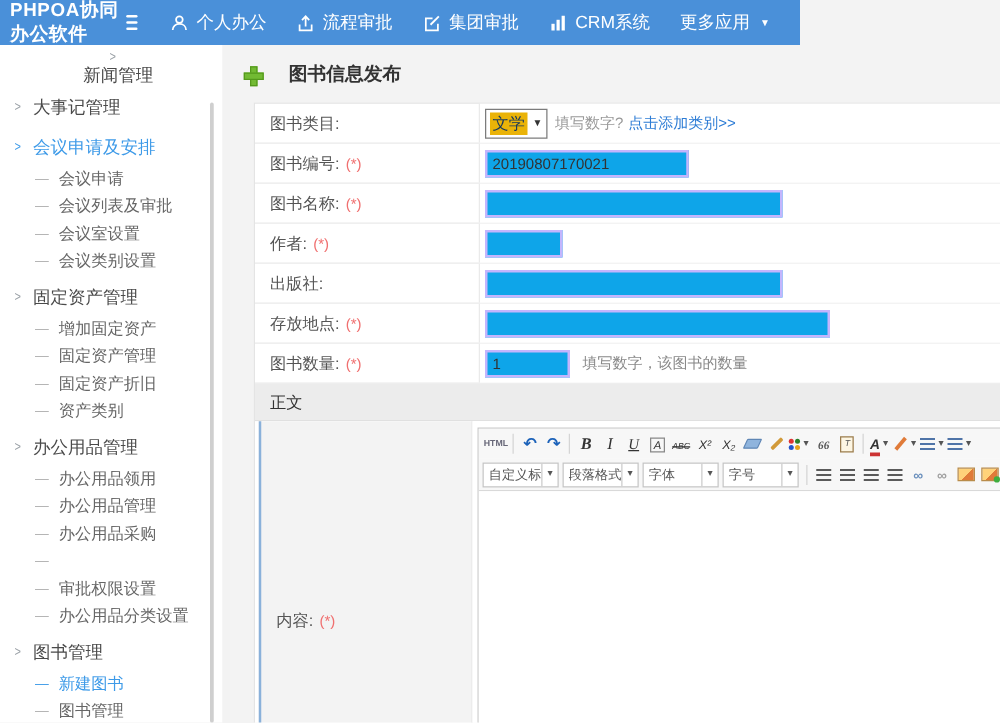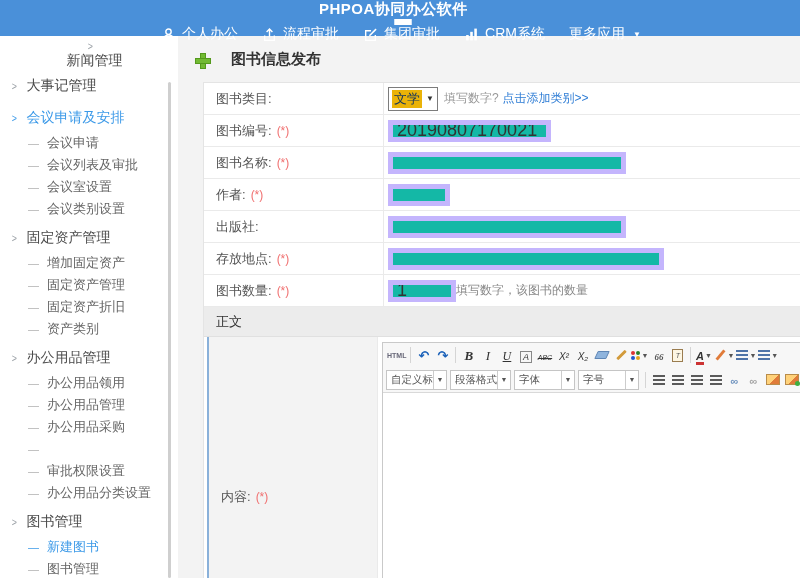--- a/index.html
+++ b/index.html
@@ -1,21 +1,21 @@
 <!DOCTYPE html>
 <html><head>
 <meta charset="utf-8">
 <style>
   * { margin:0; padding:0; box-sizing:border-box; }
   html,body { width:800px; height:578px; overflow:hidden; background:#f3f3f3;
               font-family:"Liberation Sans","DejaVu Sans",sans-serif; }
 
   
-  .topbar { position:absolute; left:0; top:0; width:800px; height:36px;
-            background:#4a90d9; display:flex; align-items:center; color:#fff; z-index:5;flex-direction:column; }
+  .topbar { position:absolute; left:0; top:0; width:640px; height:36px;
+            background:#4a90d9; display:flex; align-items:center; color:#fff; z-index:5; }
   .logo { width:178px; padding-left:8px; font-size:15px; font-weight:bold; letter-spacing:.5px; }
   .burger { width:18px; height:12px; margin-left:5px; display:flex; flex-direction:column;
             justify-content:space-between; cursor:pointer; }
   .burger i { display:block; height:2px; background:#fff; border-radius:1px; }
   .topnav { display:flex; align-items:flex-start; margin-left:26px; }
   .topnav-item { display:flex; align-items:center; margin-right:24px; font-size:14px;
                  cursor:pointer; white-space:nowrap; }
   .topnav-item svg { margin-right:6px; }
   .caret-down { font-size:8px; margin-left:8px; }
 
@@ -46,24 +46,24 @@
                       background:#72ba33; border:1px solid #54991c; }
   .page-title { font-size:15px; font-weight:bold; color:#333;padding-left:16px; }
 
   .form-table { margin:13px 0 0 25px; width:700px; background:#fff;
                 border:1px solid #e4e4e4; }
   .frow { display:flex; height:32px; border-bottom:1px solid #eaeaea; }
   .fcell-label { width:180px; border-right:1px solid #eaeaea; display:flex; align-items:center;
                  padding-left:12px; font-size:13px; color:#555; }
   .req { color:#f07070; margin-left:5px; font-size:12px; }
   .fcell-field { flex:1; display:flex; align-items:center; padding-left:4px; background:#fff; }
-  .txt-input { height:22px; border:5px solid #c4b5fd; background:#14b8a6; font-size:18px;
+  .txt-input { height:22px; border:2px solid #c4b5fd; background:#0ea5e9; font-size:12px;
                color:#333; padding:0 4px; font-family:"Liberation Sans",sans-serif; }
   .hint { color:#999; font-size:12px; margin-left:6px; }
-  .note { color:#888; font-size:12px; margin-left:0; }
+  .note { color:#888; font-size:12px; margin-left:10px; }
   .lnk { color:#2d7cd5; font-size:12px; cursor:pointer; text-decoration:none; }
 
   .book-select { display:inline-flex; align-items:center; border:1px solid #7c7c7c;
                  background:#fff; padding:2px 3px; cursor:pointer; }
   .book-select .sel-text { background:#eab308; color:#14365e; font-size:13px; padding:0 2px; }
   .book-select .sel-arrow { font-size:8px; color:#333; margin-left:4px; }
 
   .section-row { height:30px; background:#ececec; display:flex; align-items:center;
                  padding-left:12px; font-size:13px; color:#333; border-bottom:1px solid #e0e0e0; }
 

